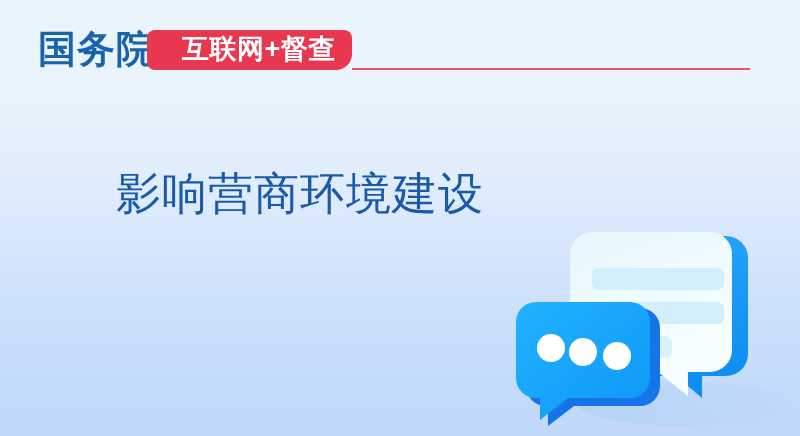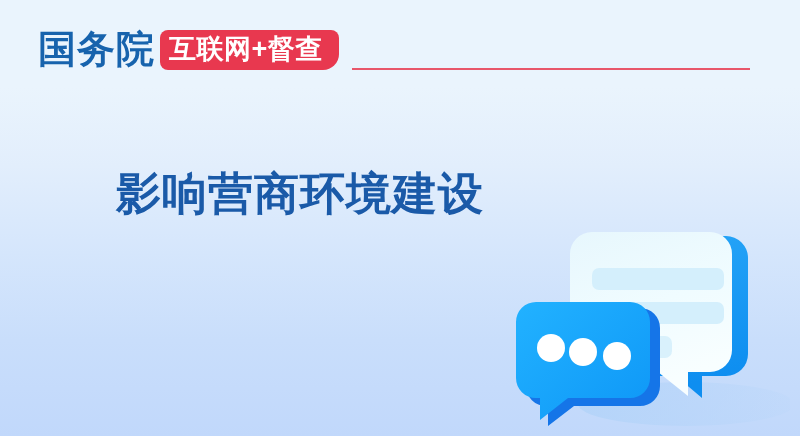--- a/index.html
+++ b/index.html
@@ -36,24 +36,24 @@
     top: 27px;
     font-size: 38px;
     line-height: 44px;
     font-weight: 700;
     letter-spacing: 1px;
     color: #1763ad;
     white-space: nowrap;
   }
   #badge {
     position: absolute;
-    left: 160px;
+    left: 147px;
     top: 30px;
     height: 40px;
-    padding: 0 16px 0 9px;
+    padding: 0 16px 0 35px;
     display: flex;
     align-items: center;
     background: #e8384f;
     border-radius: 8px 8px 16px 8px;
     box-sizing: border-box;
   }
   #badge-label {
     font-size: 27px;
     line-height: 27px;
     font-weight: 700;
@@ -72,21 +72,21 @@
   }
 
   
   #headline {
     position: absolute;
     left: 60px;
     top: 165px;
     width: 480px;
     text-align: center;
     color: #1a5aa8;
-    font-weight: 700;
+    font-weight: 400;
     font-size: 45px;
     line-height: 58px;
     letter-spacing: 1px;
   }
   #headline .hl-line {
     display: block;
     white-space: nowrap;
   }
 
   

